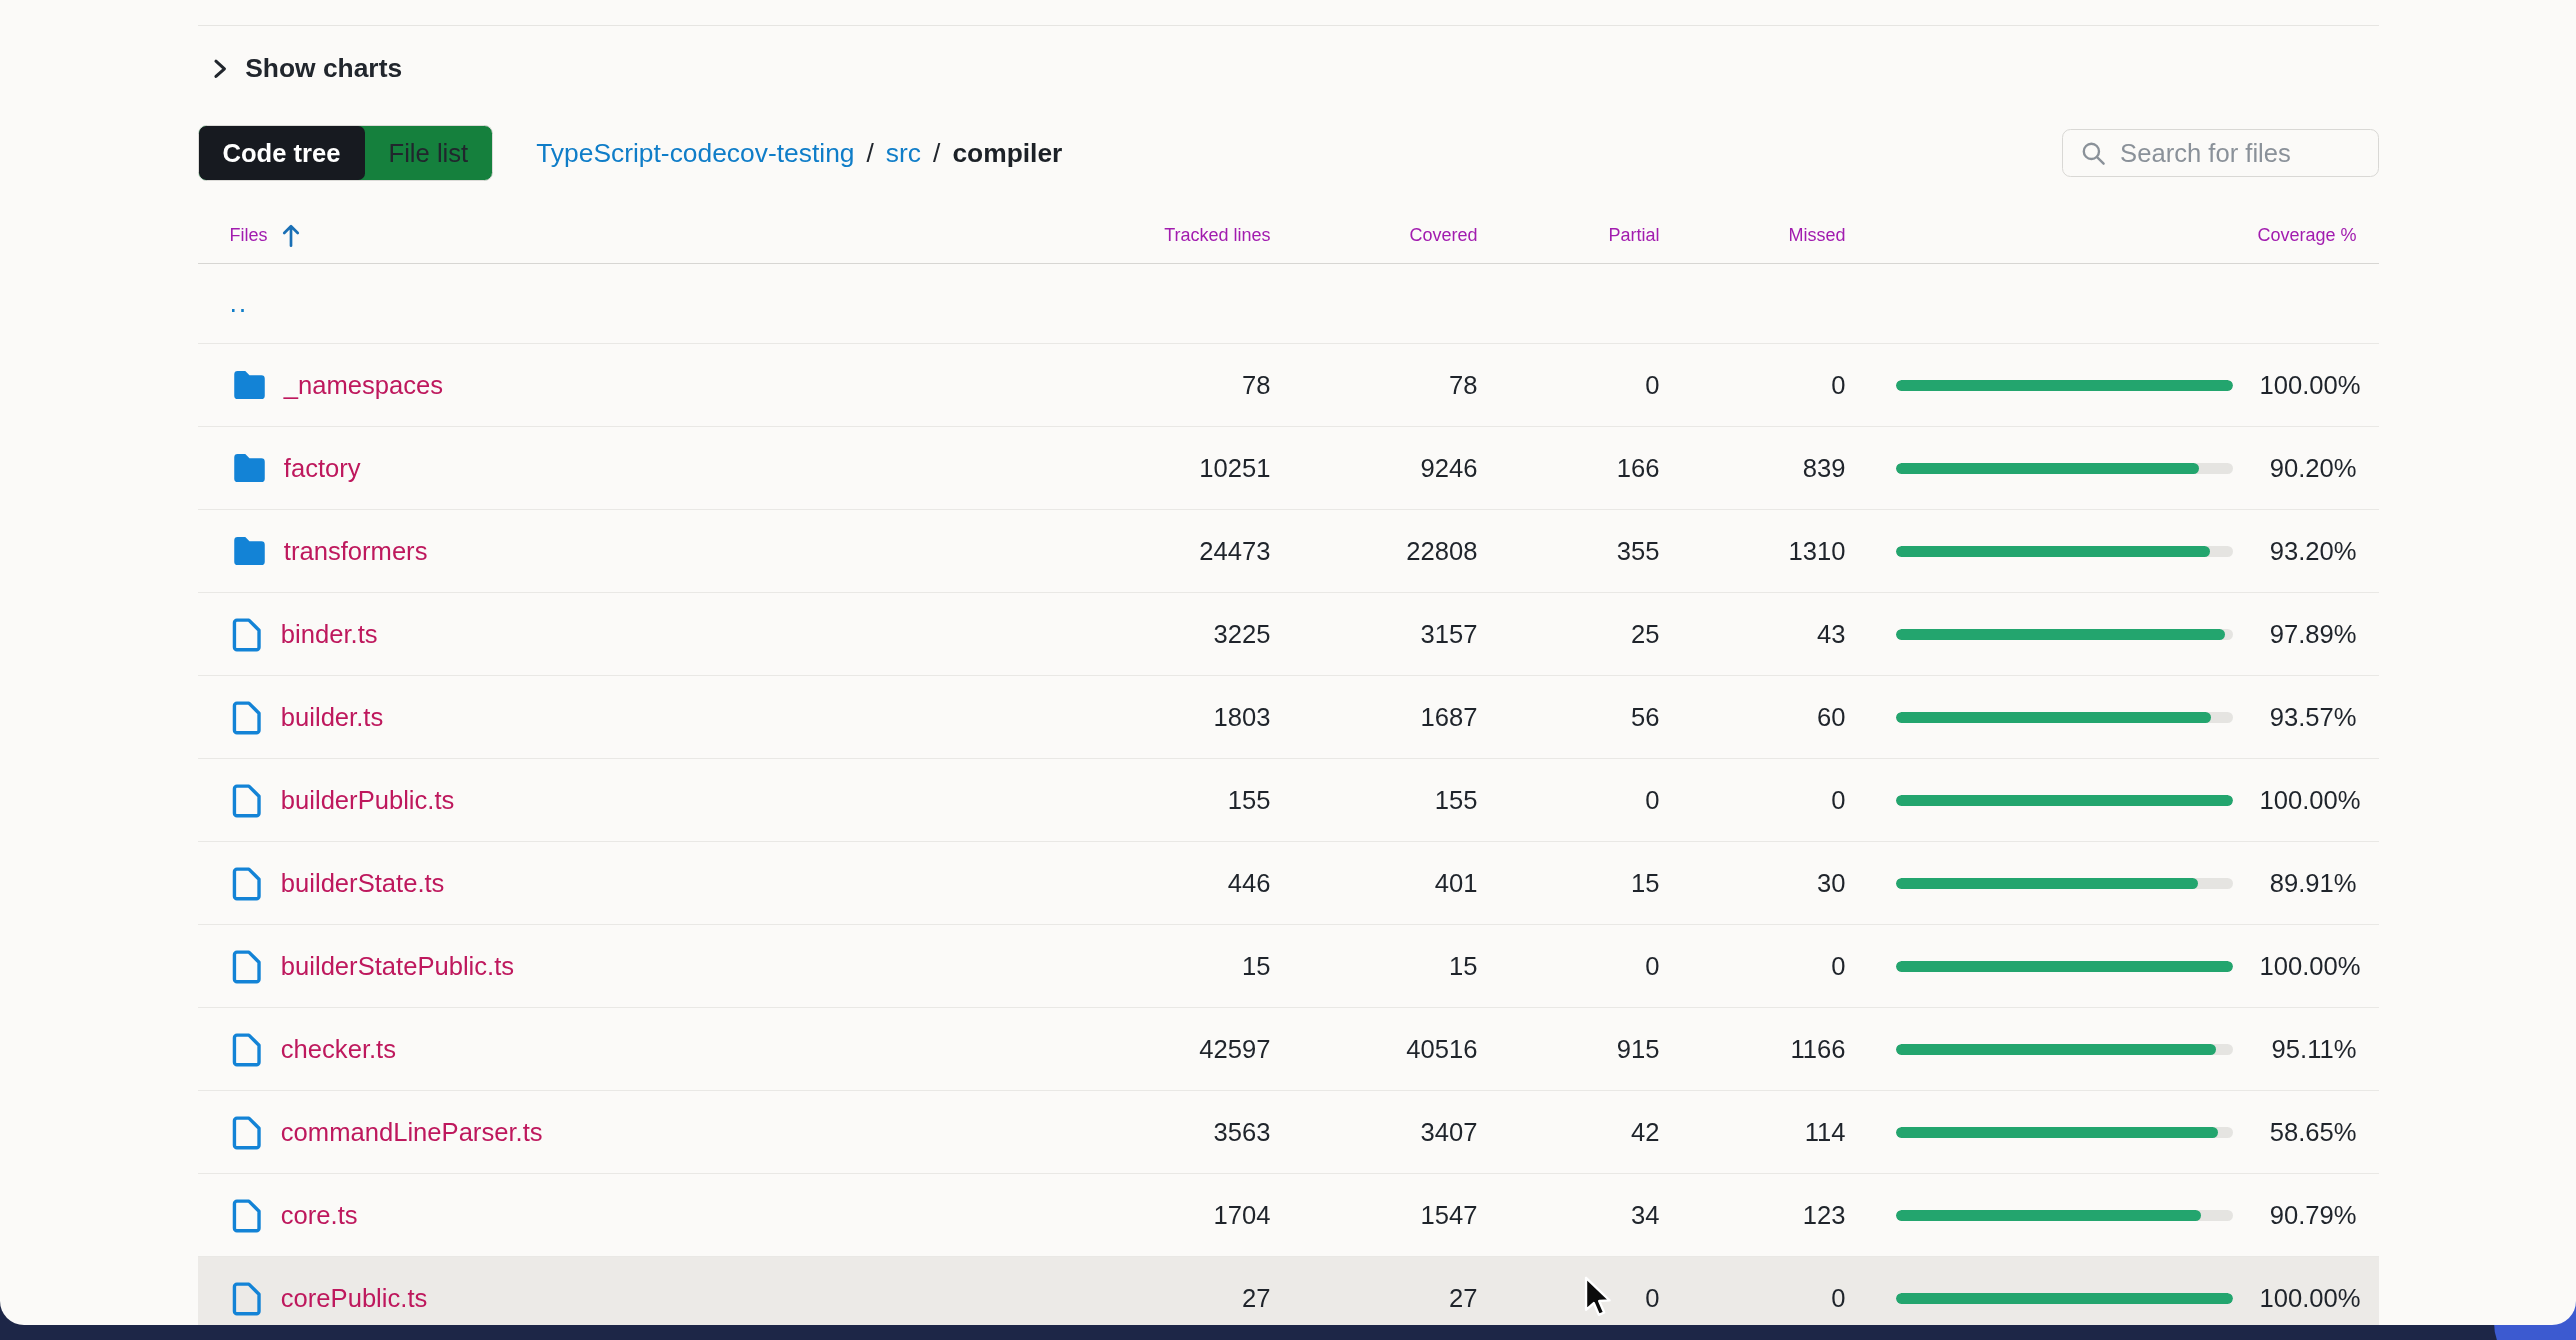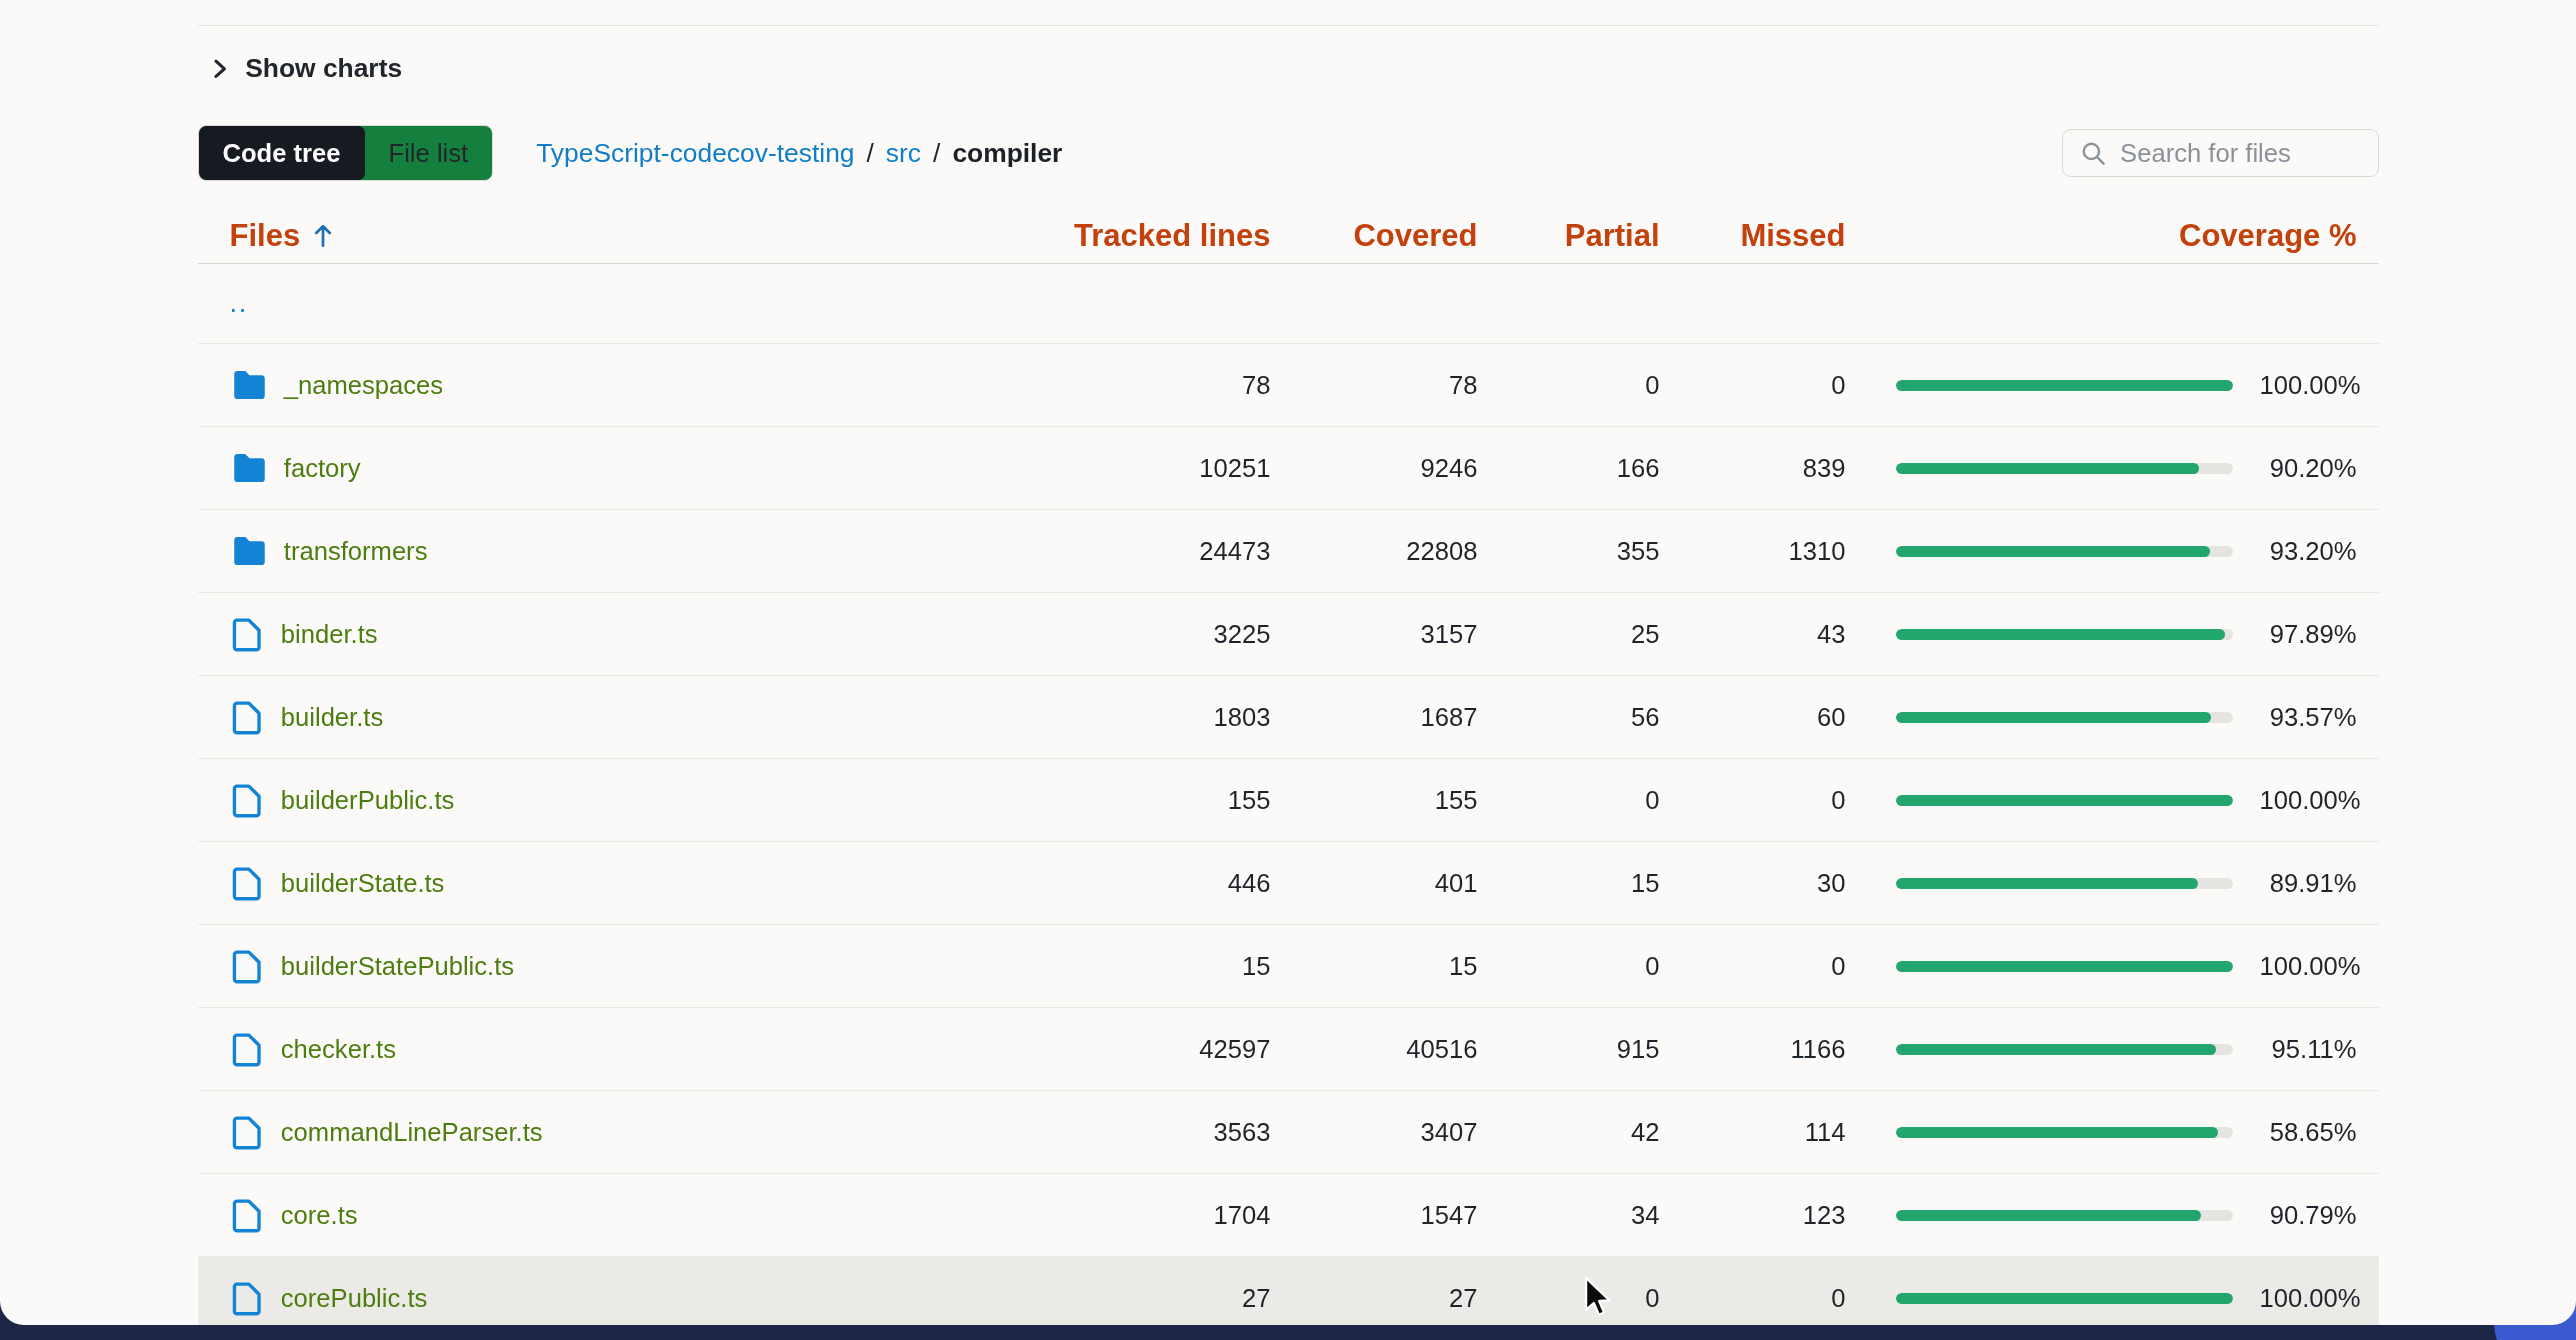--- a/index.html
+++ b/index.html
@@ -64,42 +64,42 @@
     font-size:25.6px; color:#3a4048; font-family:inherit; min-width:0;
   }
   .search-box input::placeholder { color:#8a9199; }
 
   
   .file-table { margin-top:27px; }
   .thead {
     display:grid; grid-template-columns:1fr 262px 207px 182px 186px 533px;
     height:56px; align-items:center;
     border-bottom:1.7px solid #d7d6d3;
-    font-size:31px; font-weight:700; color:#c2410c;
+    font-size:18px; font-weight:400; color:#a21caf;
   }
   .th-files { padding-left:32px; display:flex; align-items:center; gap:12px; cursor:pointer; width:max-content; }
   .th-num { text-align:right; white-space:nowrap; }
   .th-coverage { text-align:right; padding-right:22px; white-space:nowrap; }
 
   .parent-row {
     height:80px; display:flex; align-items:center; padding-left:32px;
     border-bottom:0.9px solid #e9e8e5; cursor:pointer;
   }
   .parent-row a { color:#0f7dc8; font-size:27px; text-decoration:none; letter-spacing:1.7px; }
 
   .trow {
     display:grid; grid-template-columns:1fr 262px 207px 182px 186px 414px 119px;
     height:83px; align-items:center;
     border-bottom:0.9px solid #e9e8e5;
     font-size:25.6px; color:#1f242b;
   }
   .trow.hovered { background:#eceae7; }
   .name-cell { display:flex; align-items:center; gap:15.3px; padding-left:32px; }
   .icon { display:flex; flex-shrink:0; }
-  .file-link { color:#4d7c0f; text-decoration:none; font-size:25.6px; cursor:pointer; }
+  .file-link { color:#be185d; text-decoration:none; font-size:25.6px; cursor:pointer; }
   .num { text-align:right; white-space:nowrap; font-variant-numeric:tabular-nums; }
   .bar-cell { display:flex; justify-content:flex-end; padding-right:27px; }
   .bar-track { width:337px; height:11px; border-radius:6px; background:#e5e4e1; overflow:hidden; }
   .bar-fill { height:100%; border-radius:6px; background:#23a56e; }
   .coverage-cell { padding-right:22px; }
 
   
   .cursor { position:absolute; z-index:10; left:1581px; top:1276px; pointer-events:none; }
 </style>
 </head>

